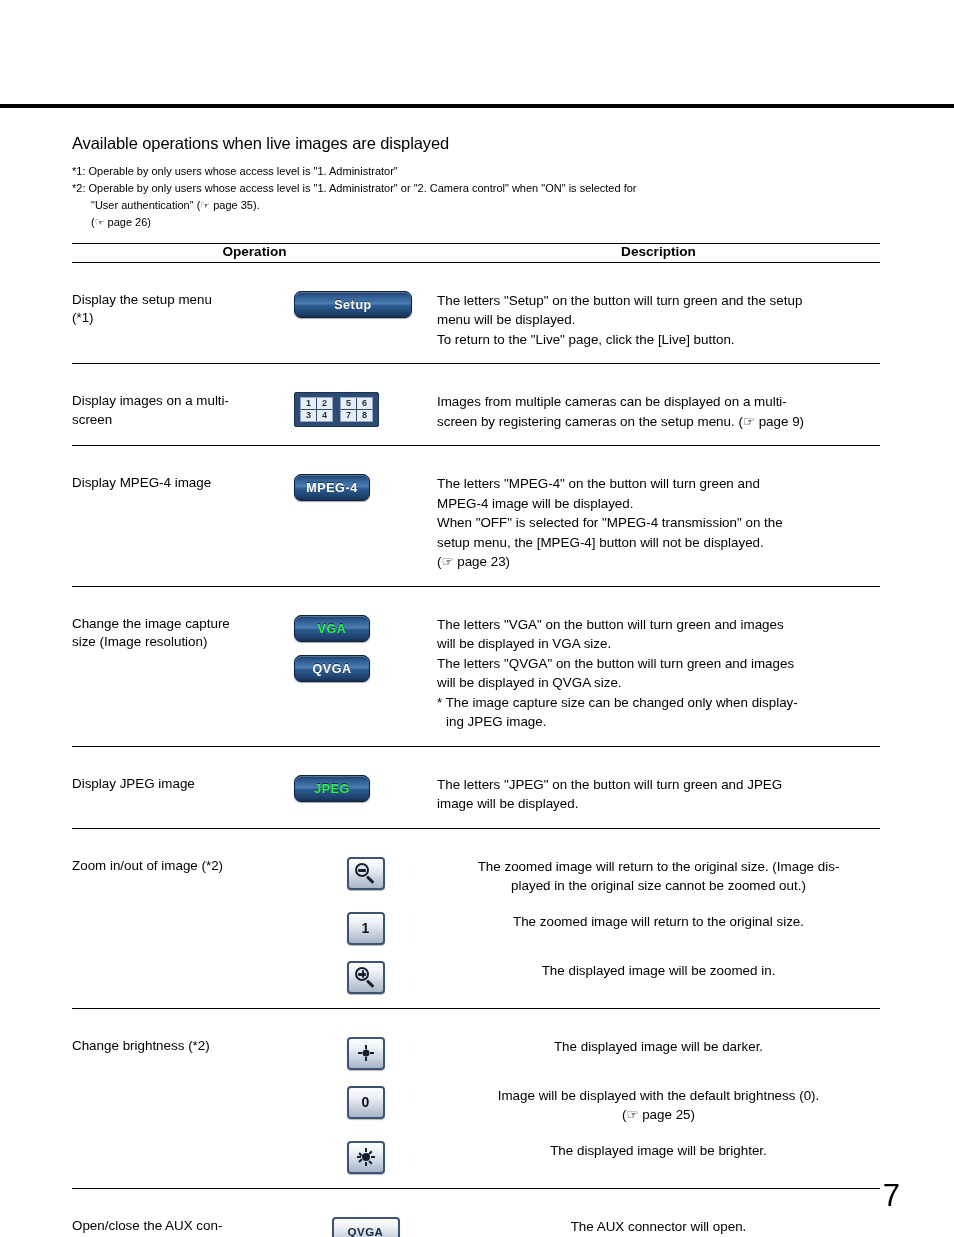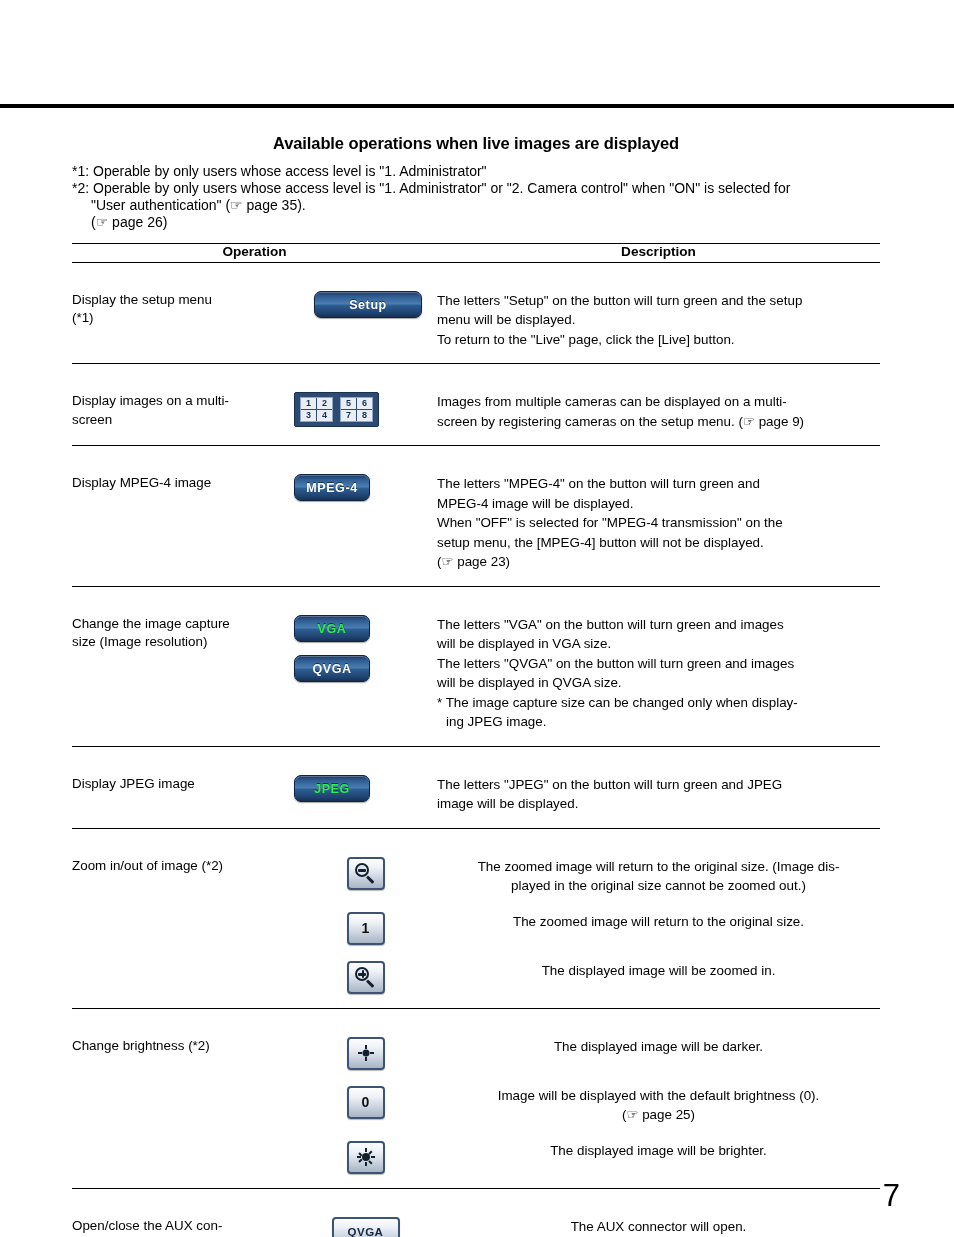--- a/index.html
+++ b/index.html
@@ -34,29 +34,28 @@
   
   .content {
     position: absolute;
     left: 72px;
     top: 134px;
     width: 808px;
   }
 
   h1.section-title {
     font-size: 16.5px;
-    font-weight: bold;
+    font-weight: normal;
     letter-spacing: -0.1px;
     margin: 0 0 9px 0;
     line-height: 1.2;
-    text-align: center;
   }
 
   .notes {
-    font-size: 14px;
+    font-size: 11px;
     line-height: 17.2px;
     margin-bottom: 11px;
   }
   .note {
     display: block;
     white-space: pre-wrap;
   }
   .note-indent {
     display: block;
     padding-left: 19px;
@@ -138,21 +137,21 @@
     box-shadow: inset 0 1px 0 rgba(255,255,255,0.28),
                 0 1px 1px rgba(0,0,0,0.35);
     color: #ffffff;
     font-weight: bold;
     text-align: center;
     font-family: "Liberation Sans", sans-serif;
     letter-spacing: 0.6px;
     text-shadow: 0 -1px 0 rgba(0,0,0,0.55);
     overflow: hidden;
   }
-  .blue-btn.setup  { width: 108px; height: 27px; line-height: 26px; font-size: 12.5px; margin-left: 20px; }
+  .blue-btn.setup  { width: 118px; height: 27px; line-height: 26px; font-size: 12.5px; }
   .blue-btn.small  { width: 76px;  height: 27px; line-height: 26px; font-size: 12.5px; }
   .blue-btn.green  { color: #2bf04b; text-shadow: 0 -1px 0 rgba(0,0,0,0.6); }
 
   
   .multi-wrap {
     display: inline-flex;
     gap: 7px;
     background: #2c4a72;
     padding: 4px 5px;
     border: 1px solid #16304f;

